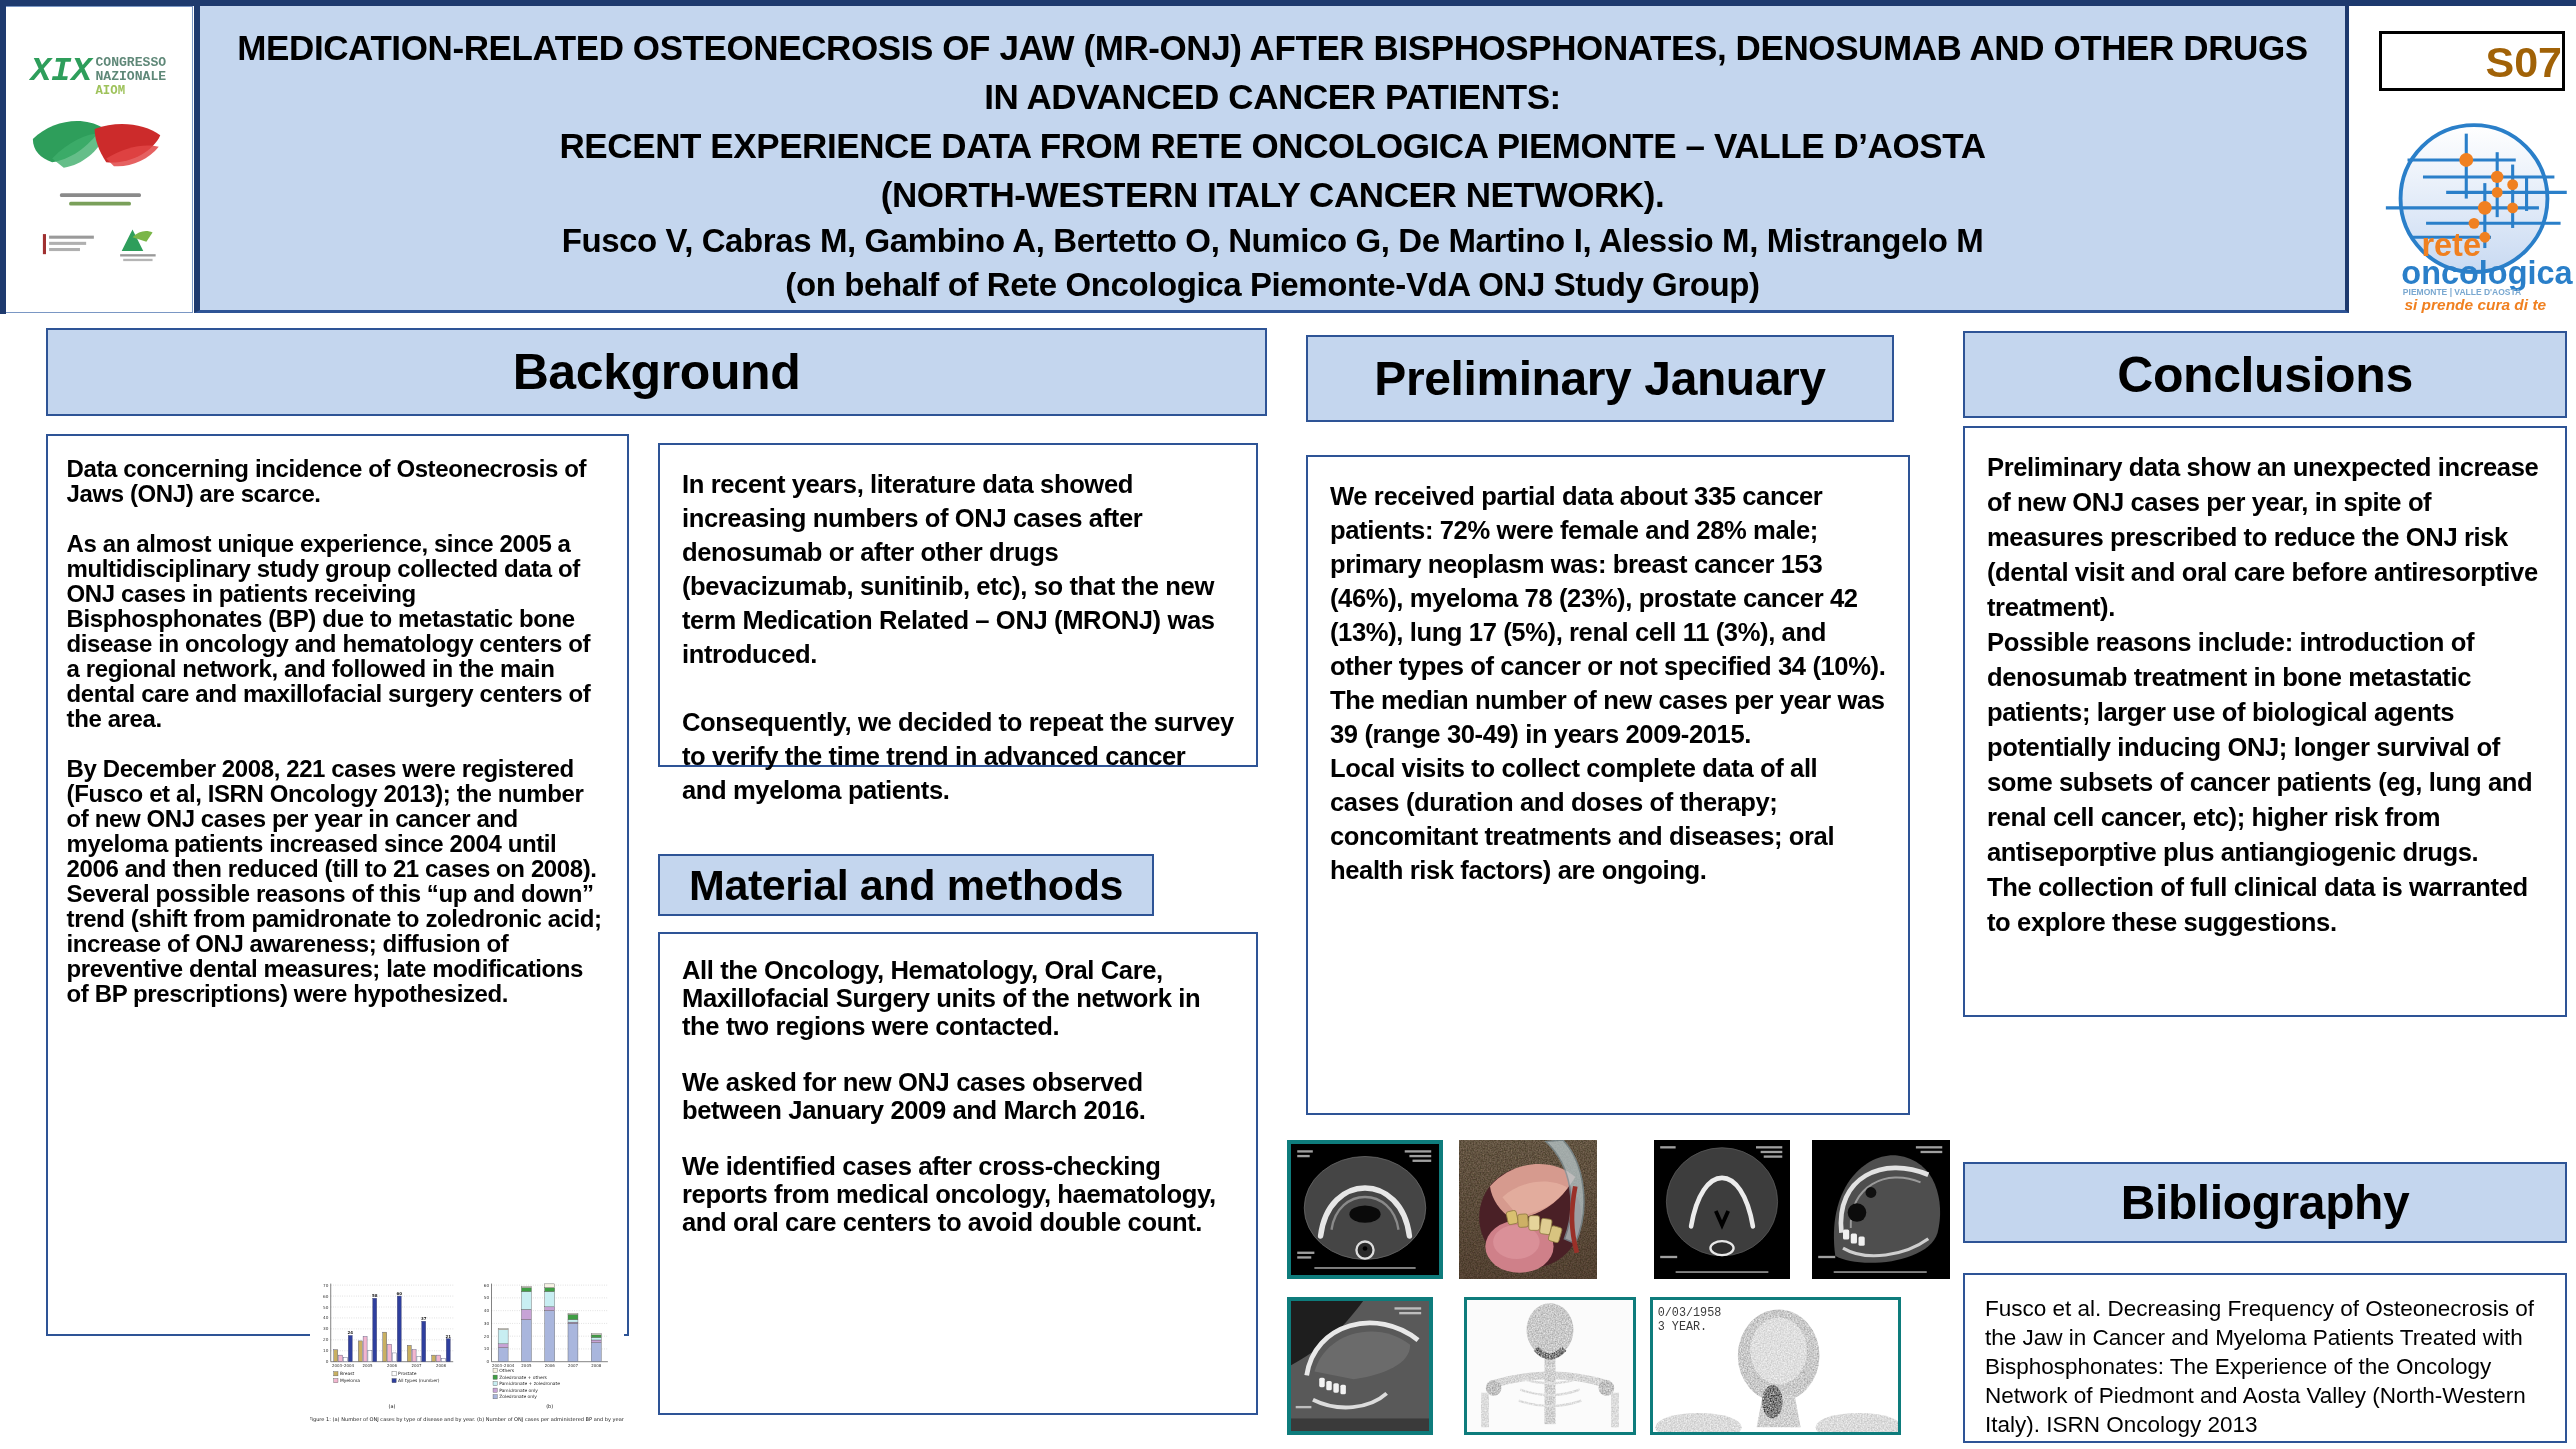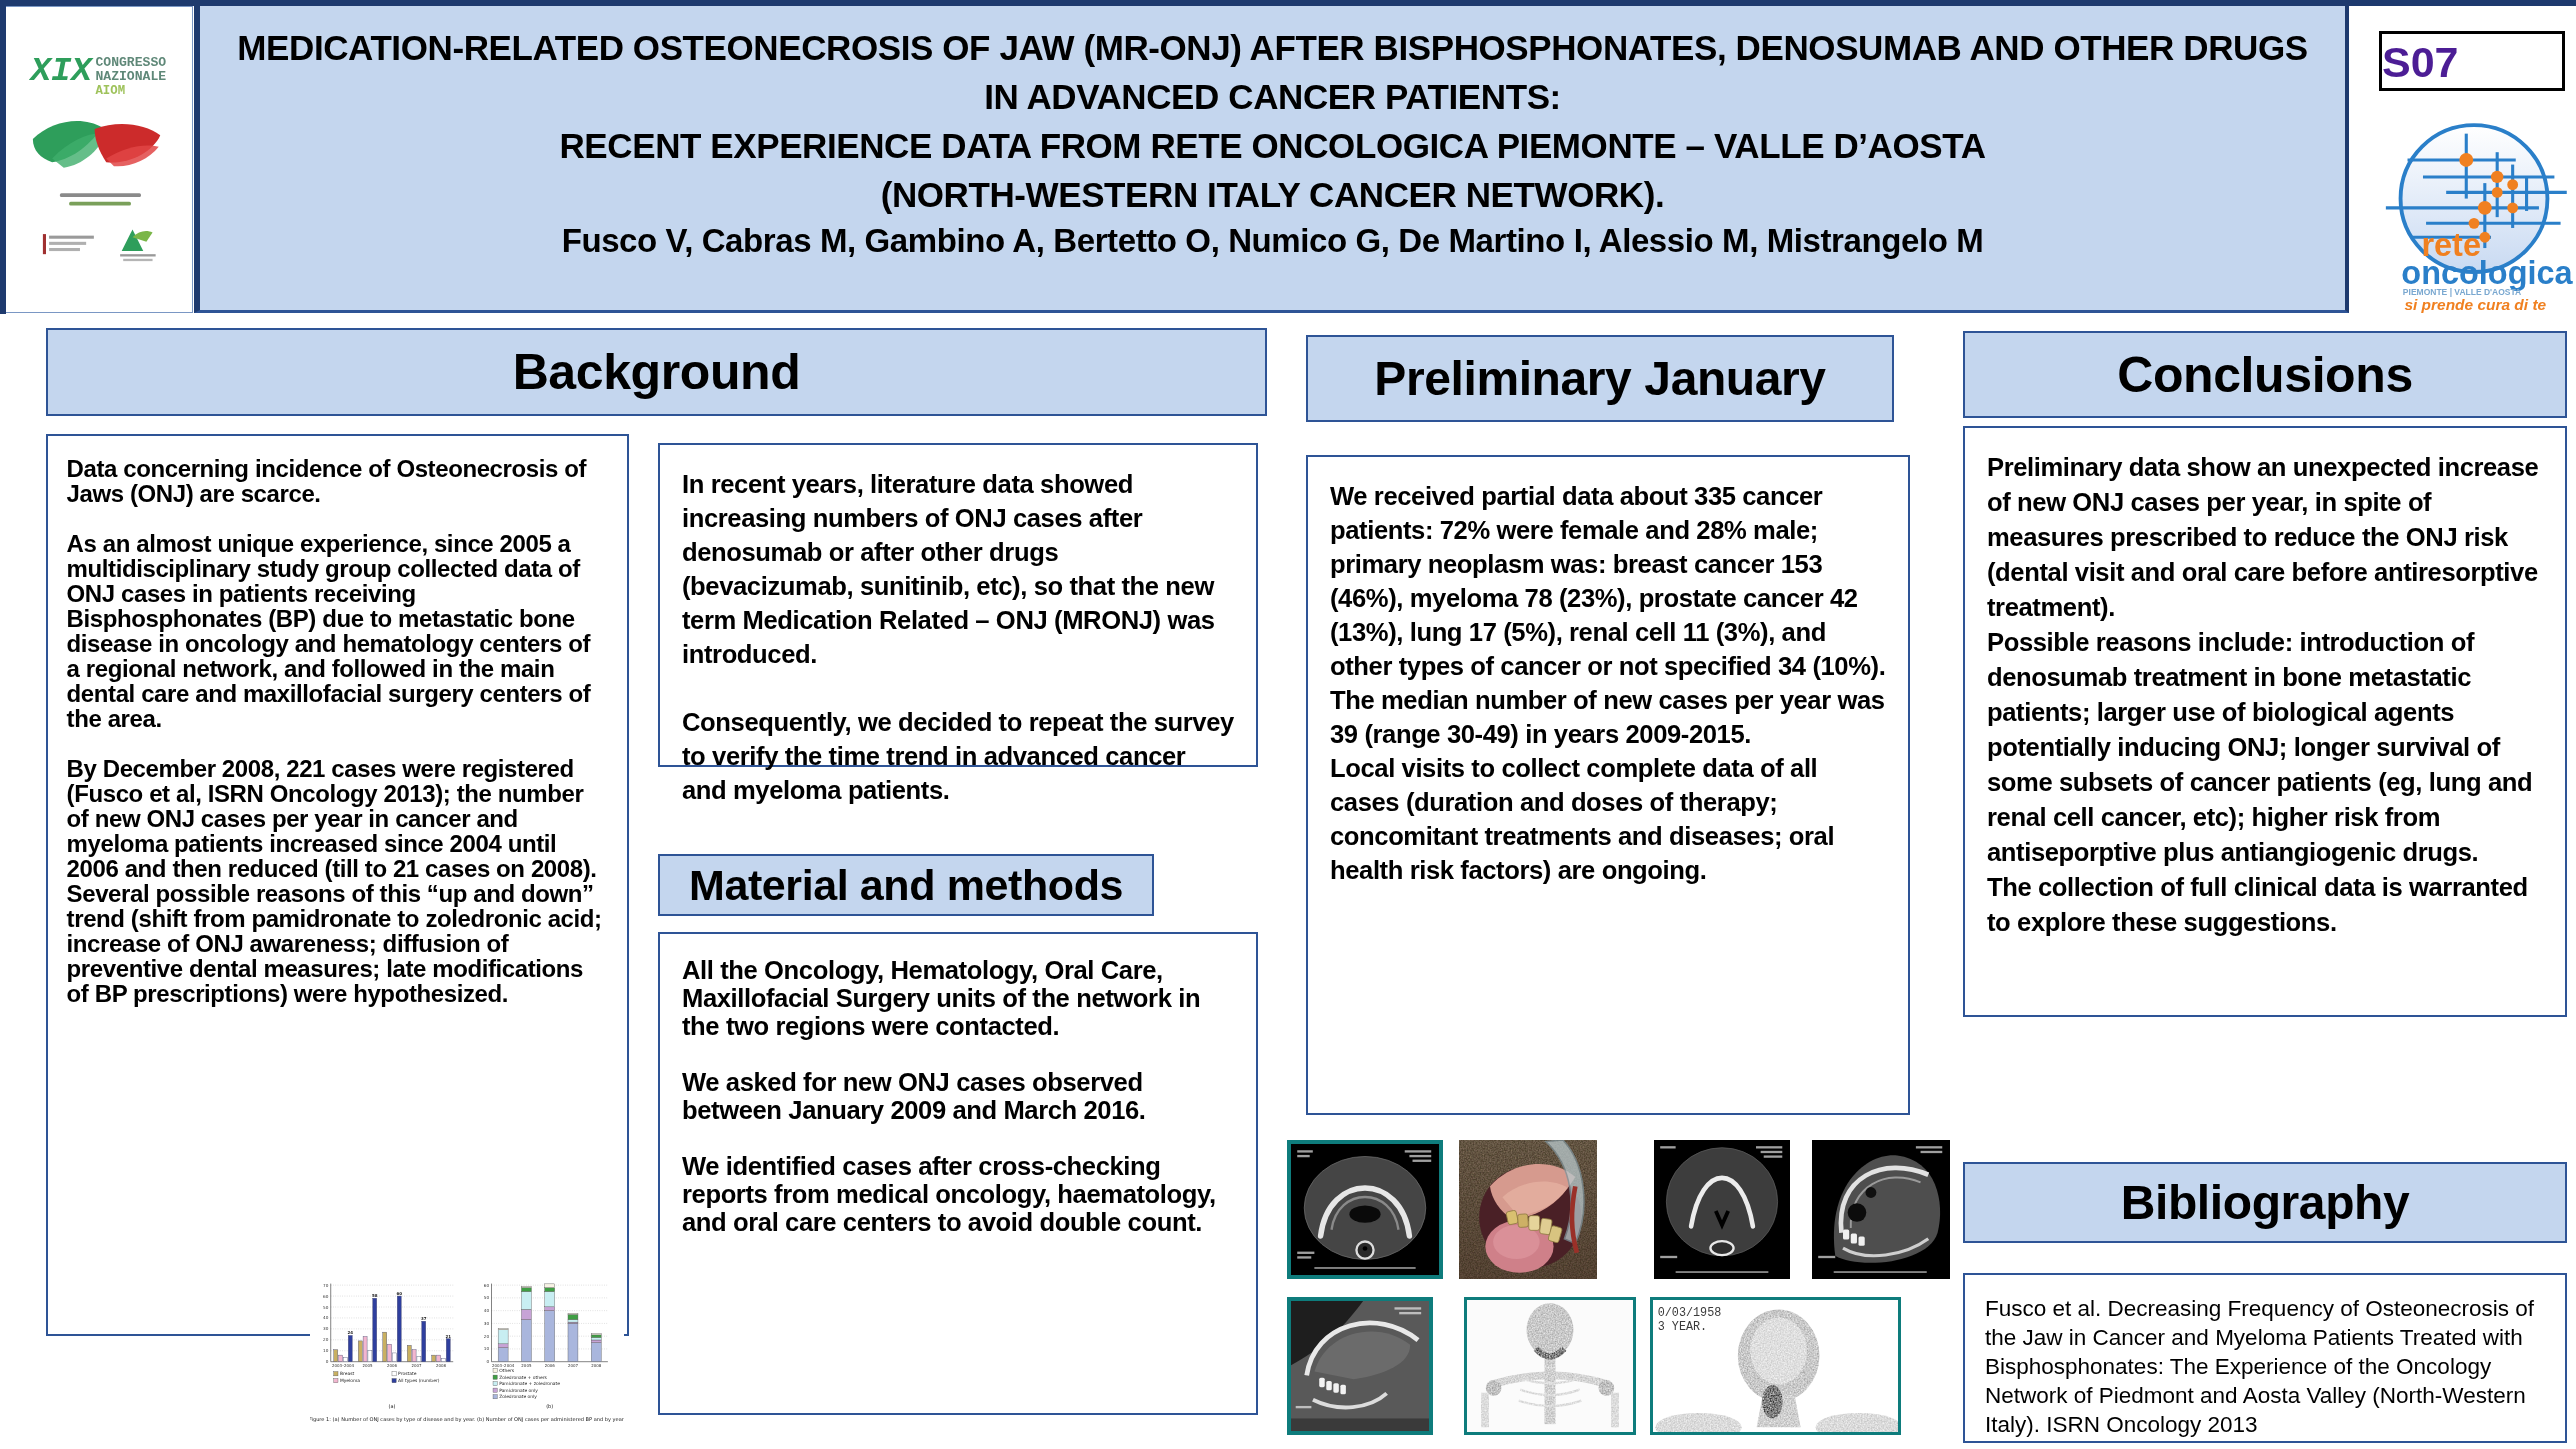--- a/index.html
+++ b/index.html
@@ -9,21 +9,21 @@
   
   .topbar{left:0;top:0;width:2576px;height:6.2px;background:#1e3a6e;}
   .leftbar{left:0;top:0;width:6.2px;height:314px;background:#1e3a6e;}
   .logo-box{left:6.2px;top:6.2px;width:187px;height:307px;background:#fff;border:1.5px solid #7a97c4;border-left:none;font-family:Liberation Mono, monospace;}
   .title-box{left:194px;top:6.2px;width:2155px;height:307px;background:#c4d6ee;
              border-left:6.2px solid #1e3a6e;border-right:4.6px solid #1e3a6e;border-bottom:3.1px solid #2e5496;
              text-align:center;padding-top:17px;}
   .title-lines{font-size:35px;line-height:49px;font-weight:700;color:#000;white-space:pre-line;letter-spacing:-0.4px;}
   .title-authors{font-size:33px;line-height:44px;font-weight:700;color:#000;letter-spacing:-0.4px;}
   .badge-box{left:2379px;top:31px;width:186px;height:60px;background:#fff;border:3.1px solid #000;
-             text-align:left;font-size:43px;font-weight:700;line-height:56px;color:#4c1d95;}
+             text-align:right;font-size:43px;font-weight:700;line-height:56px;color:#a16207;}
   
   .hdr{background:#c4d6ee;border:2.3px solid #2e5496;display:flex;align-items:center;justify-content:center;
        font-weight:700;color:#000;letter-spacing:-0.4px;}
   
   .panel{background:#fff;border:2.3px solid #2e5496;color:#000;}
   .body-txt{white-space:pre-line;font-weight:700;letter-spacing:-0.4px;}
   .fig-panel{left:310px;top:1279px;width:314px;height:167px;background:#fff;z-index:6;}
   .fig-panel svg{display:block;}
   
   .img-cell{overflow:hidden;background:#000;}
@@ -88,20 +88,21 @@
       </g>
     </svg>
   </div>
 
   <div class="abs title-box">
     <div class="title-lines">MEDICATION-RELATED OSTEONECROSIS OF JAW (MR-ONJ) AFTER BISPHOSPHONATES, DENOSUMAB AND OTHER DRUGS
 IN ADVANCED CANCER PATIENTS:
 RECENT EXPERIENCE DATA FROM RETE ONCOLOGICA PIEMONTE – VALLE D’AOSTA
 (NORTH-WESTERN ITALY CANCER NETWORK).</div>
     <div class="title-authors">Fusco V, Cabras M, Gambino A, Bertetto O, Numico G, De Martino I, Alessio M, Mistrangelo M</div>
+    <div class="title-authors">(on behalf of Rete Oncologica Piemonte-VdA ONJ Study Group)</div>
   </div>
 
   <div class="abs badge-box">S07</div>
 
   <div class="abs" style="left:2375px;top:112px;width:198px;height:201px">
     <svg viewBox="0 0 256 260" width="198" height="201">
       <circle cx="128" cy="112" r="95" fill="url(#circleGrad)" stroke="#2a7fc9" stroke-width="5"></circle>
       <g stroke="#2a7fc9" stroke-width="4">
         <line x1="42" y1="62" x2="182" y2="62"></line>
         <line x1="62" y1="84" x2="232" y2="84"></line>

